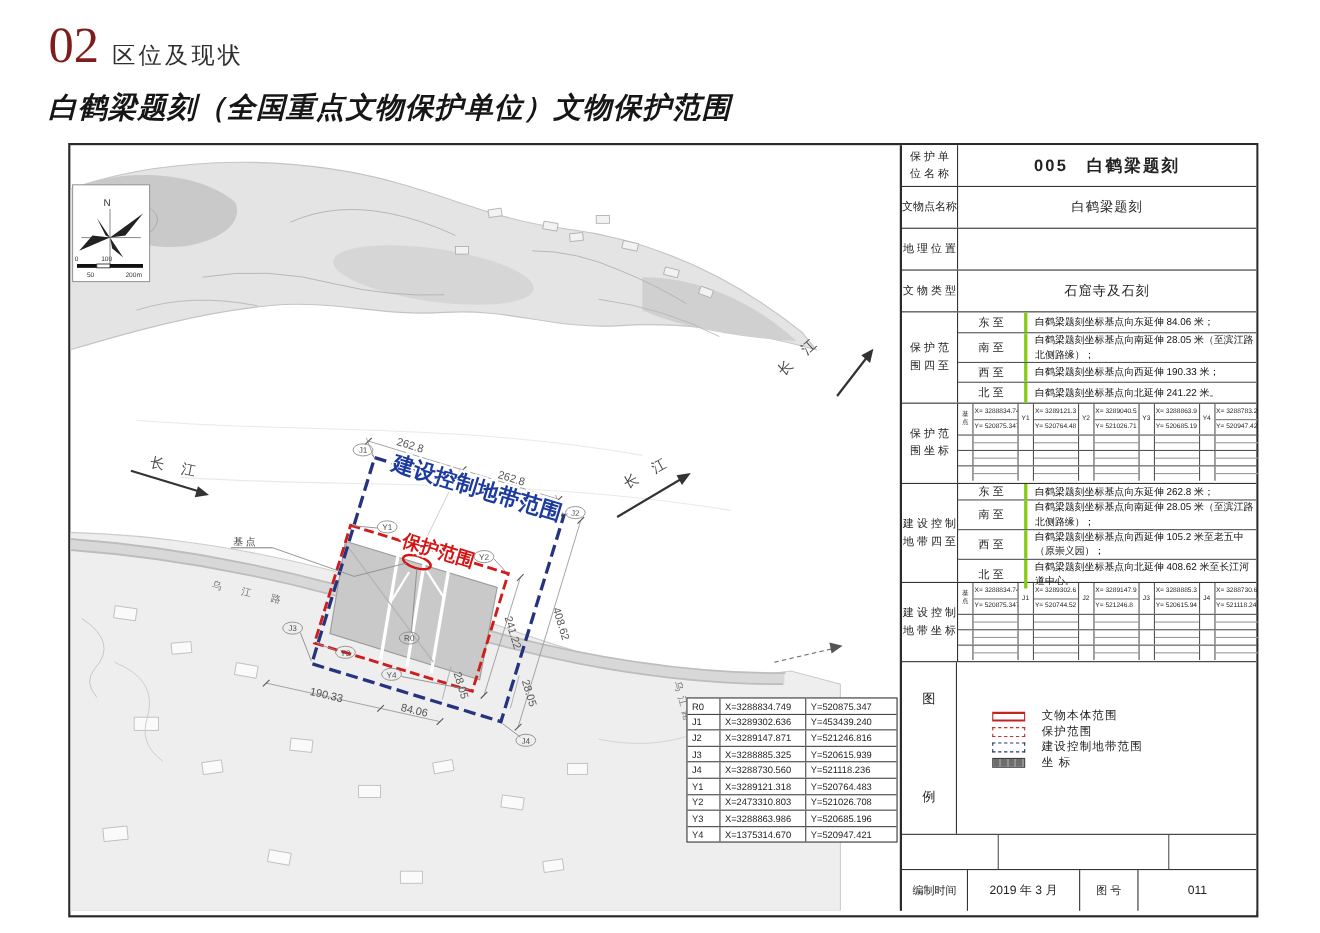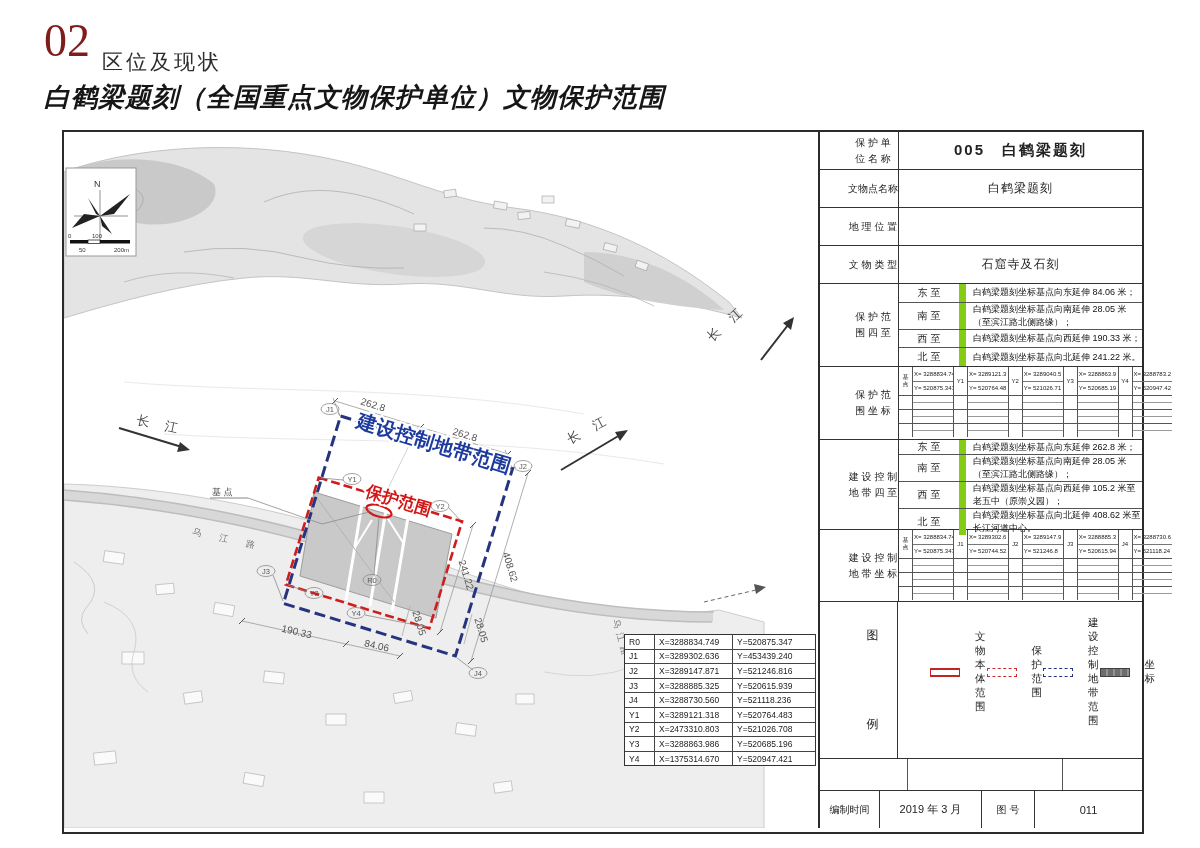--- a/index.html
+++ b/index.html
@@ -2,58 +2,58 @@
 <html><head>
 <meta charset="utf-8">
 <style>
   html,body{margin:0;padding:0;background:#fff;}
   body{width:1200px;height:848px;position:relative;overflow:hidden;
        font-family:"Liberation Sans",sans-serif;color:#222;}
   .abs{position:absolute;}
 
   
   .sec-num{left:44px;top:18px;font-family:Liberation Serif, serif;font-size:46px;color:#7f1d1d;line-height:1;}
-  .sec-lab{left:102px;top:48px;font-size:21px;letter-spacing:3px;color:#2e2e2e;}
+  .sec-lab{left:102px;top:36px;font-size:21px;letter-spacing:3px;color:#2e2e2e;}
   .main-title{left:44px;top:80px;font-size:26px;font-weight:bold;color:#161616;letter-spacing:1px;font-style:italic;}
 
   
   .sheet{left:62px;top:130px;width:1078px;height:700px;border:2px solid #2b2b2b;background:#fff;}
   .map{left:0;top:0;width:756px;height:696px;overflow:hidden;}
   .panel{right:0;top:0;width:322px;height:696px;border-left:2px solid #2b2b2b;background:#fff;}
 
   
   .sec{position:absolute;left:0;width:100%;display:flex;border-bottom:1.5px solid #333;box-sizing:border-box;}
   .sec-h{width:50px;flex:none;border-right:1.5px solid #333;display:flex;align-items:center;justify-content:center;
-         font-size:10px;color:#222;white-space:pre-line;text-align:right;line-height:1.6;margin-left:28px;}
+         font-size:10px;color:#222;white-space:pre-line;text-align:right;line-height:1.6;}
   .sec-body{flex:1;min-width:0;display:flex;flex-direction:column;}
   .cell-center{flex:1;display:flex;align-items:center;justify-content:center;text-align:center;}
   .v-unit{font-size:15px;font-weight:bold;letter-spacing:2px;}
   .v-norm{font-size:12px;letter-spacing:1px;}
   .dir-row{flex:1;display:flex;border-bottom:1px solid #555;}
   .dir-row:last-child{border-bottom:none;}
-  .dir-l{width:60px;flex:none;border-right:7px solid #84cc16;display:flex;align-items:center;justify-content:center;font-size:10px;}
+  .dir-l{width:60px;flex:none;border-right:3px solid #84cc16;display:flex;align-items:center;justify-content:center;font-size:10px;}
   .dir-t{flex:1;display:flex;align-items:center;font-size:9px;padding-left:7px;color:#111;}
 
   
   .tt{flex:1;display:flex;flex-direction:column;font-size:6px;color:#222;}
   .tt-row{display:flex;flex:none;border-bottom:1px solid #555;}
   .tt-row:last-child{border-bottom:none;}
   .c-pt{width:13px;flex:none;border-right:1px solid #555;display:flex;align-items:center;justify-content:center;
         text-align:center;white-space:pre-line;line-height:1.15;}
   .c-val{flex:1;min-width:0;border-right:1px solid #555;display:flex;flex-direction:column;}
   .c-val:last-child{border-right:none;}
   .c-val span{flex:1;display:flex;align-items:center;padding-left:1px;overflow:hidden;white-space:nowrap;}
   .c-val span:first-child{border-bottom:1px solid #777;}
   .tt-data{height:28px;}
   .tt-empty{height:13px;}
   .tt-empty .c-val span:first-child{border-bottom:1px solid #999;}
 
   
   .leg-h{flex-direction:column;justify-content:space-between;padding:24px 0;box-sizing:border-box;font-size:12px;}
-  .leg-body{flex:1;display:flex;flex-direction:row;justify-content:space-between;padding:10px 0 26px 32px;box-sizing:border-box;}
+  .leg-body{flex:1;display:flex;flex-direction:column;justify-content:center;padding:10px 0 26px 32px;box-sizing:border-box;}
   .leg-item{display:flex;align-items:center;}
   .sw{width:30px;height:9px;margin-right:15px;flex:none;box-sizing:border-box;}
   .sw-solid{border-top:2.5px solid #c22323;border-bottom:2.5px solid #c22323;border-left:1px solid #c22323;border-right:1px solid #c22323;}
   .sw-rdash{border:1.6px dashed #c63030;}
   .sw-bdash{border:1.6px dashed #26337f;}
   .sw-dark{background:repeating-linear-gradient(90deg,#6d6d6d 0 5px,#929292 5px 7px);border:1px solid #3e3e3e;}
   .leg-item span{font-size:10.5px;letter-spacing:1px;}
 
   .blank-row{position:relative;}
   .blank-div{position:absolute;top:0;bottom:0;border-left:1px solid #555;}

